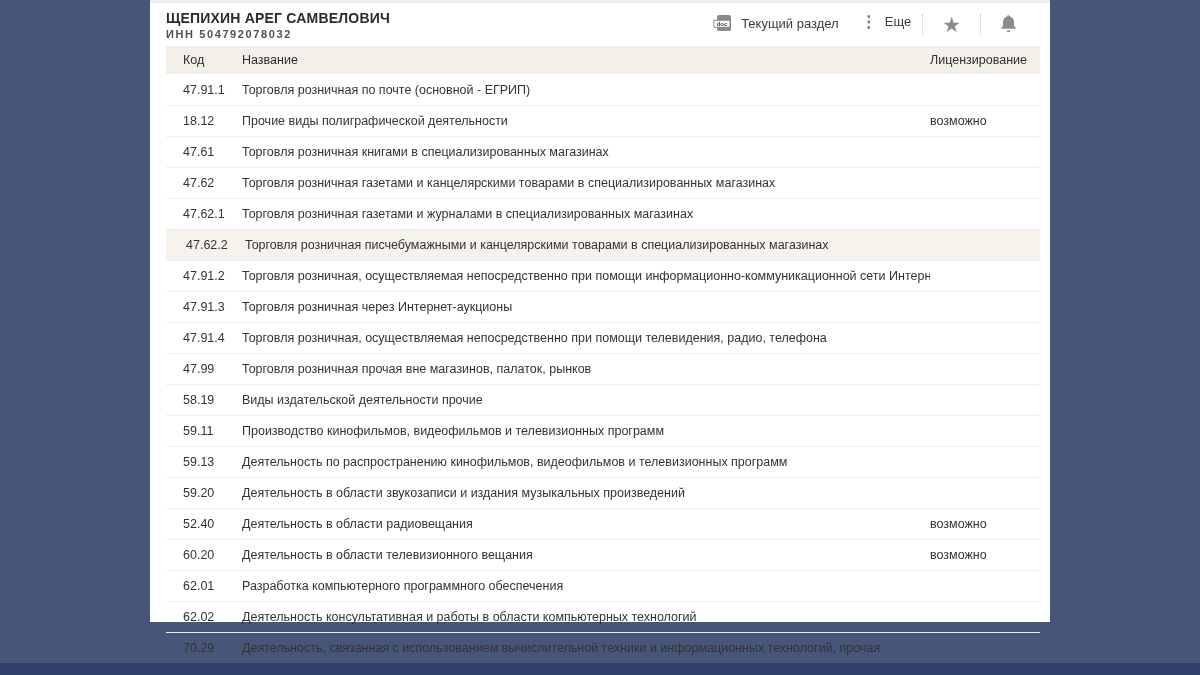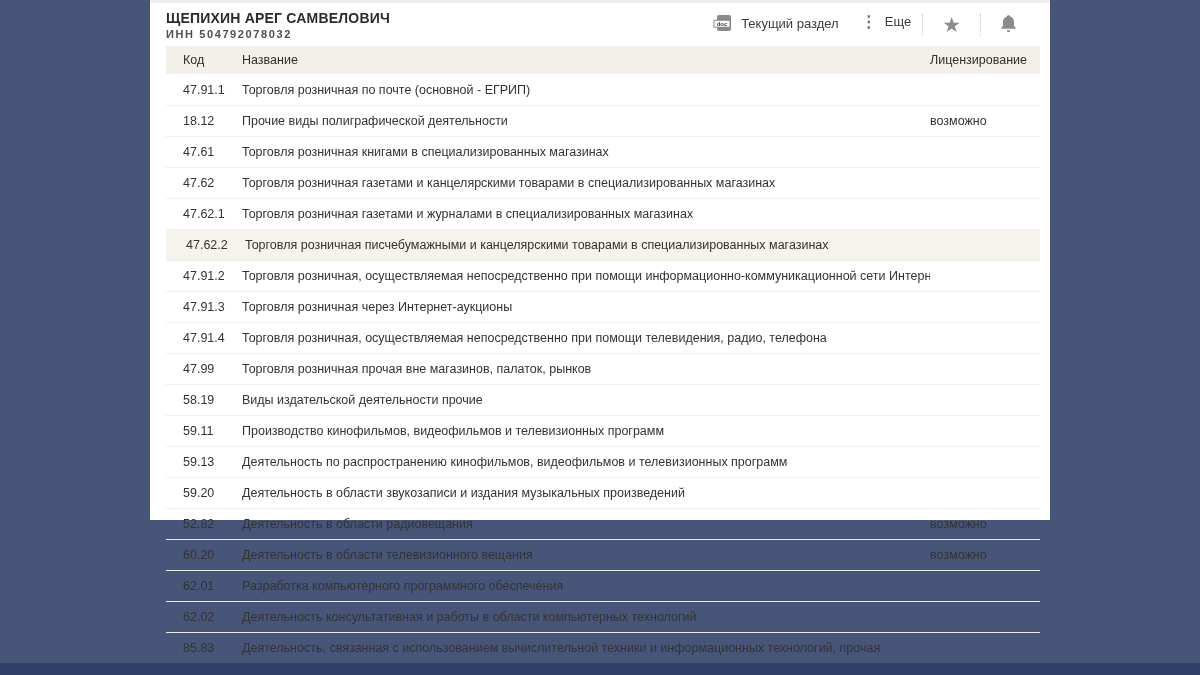--- a/index.html
+++ b/index.html
@@ -7,21 +7,21 @@
   body {
     font-family: "Liberation Sans", sans-serif;
     background: #475579;
     position: relative;
   }
   .bottom-strip {
     position: absolute; left: 0; bottom: 0; width: 1200px; height: 12px;
     background: #2f4168;
   }
   .content {
-    position: absolute; left: 150px; top: 0; width: 900px; height: 520px;
+    position: absolute; left: 150px; top: 0; width: 900px; height: 622px;
     background: #ffffff;
   }
   .content::before { content: ""; display: block; height: 3px; background: #ededed; }
 
   
   .app-header {
     height: 43px; display: flex; align-items: center; justify-content: space-between;
     padding: 0 14px 0 16px;
   }
   .id-block { display: flex; flex-direction: column; justify-content: center; }
@@ -166,41 +166,41 @@
     <div class="cell">59.13</div>
     <div class="cell">Деятельность по распространению кинофильмов, видеофильмов и телевизионных программ</div>
     <div class="cell"></div>
   </div>
         <div class="row">
     <div class="cell">59.20</div>
     <div class="cell">Деятельность в области звукозаписи и издания музыкальных произведений</div>
     <div class="cell"></div>
   </div>
         <div class="row">
-    <div class="cell">52.82</div>
+    <div class="cell">52.40</div>
     <div class="cell">Деятельность в области радиовещания</div>
     <div class="cell">возможно</div>
   </div>
         <div class="row">
     <div class="cell">60.20</div>
     <div class="cell">Деятельность в области телевизионного вещания</div>
     <div class="cell">возможно</div>
   </div>
         <div class="row">
     <div class="cell">62.01</div>
     <div class="cell">Разработка компьютерного программного обеспечения</div>
     <div class="cell"></div>
   </div>
         <div class="row">
     <div class="cell">62.02</div>
     <div class="cell">Деятельность консультативная и работы в области компьютерных технологий</div>
     <div class="cell"></div>
   </div>
         <div class="row">
-    <div class="cell">85.83</div>
+    <div class="cell">70.29</div>
     <div class="cell">Деятельность, связанная с использованием вычислительной техники и информационных технологий, прочая</div>
     <div class="cell"></div>
   </div>
       </div>
   </div>
 
 </div>
 
 <div class="bottom-strip"></div>
 

